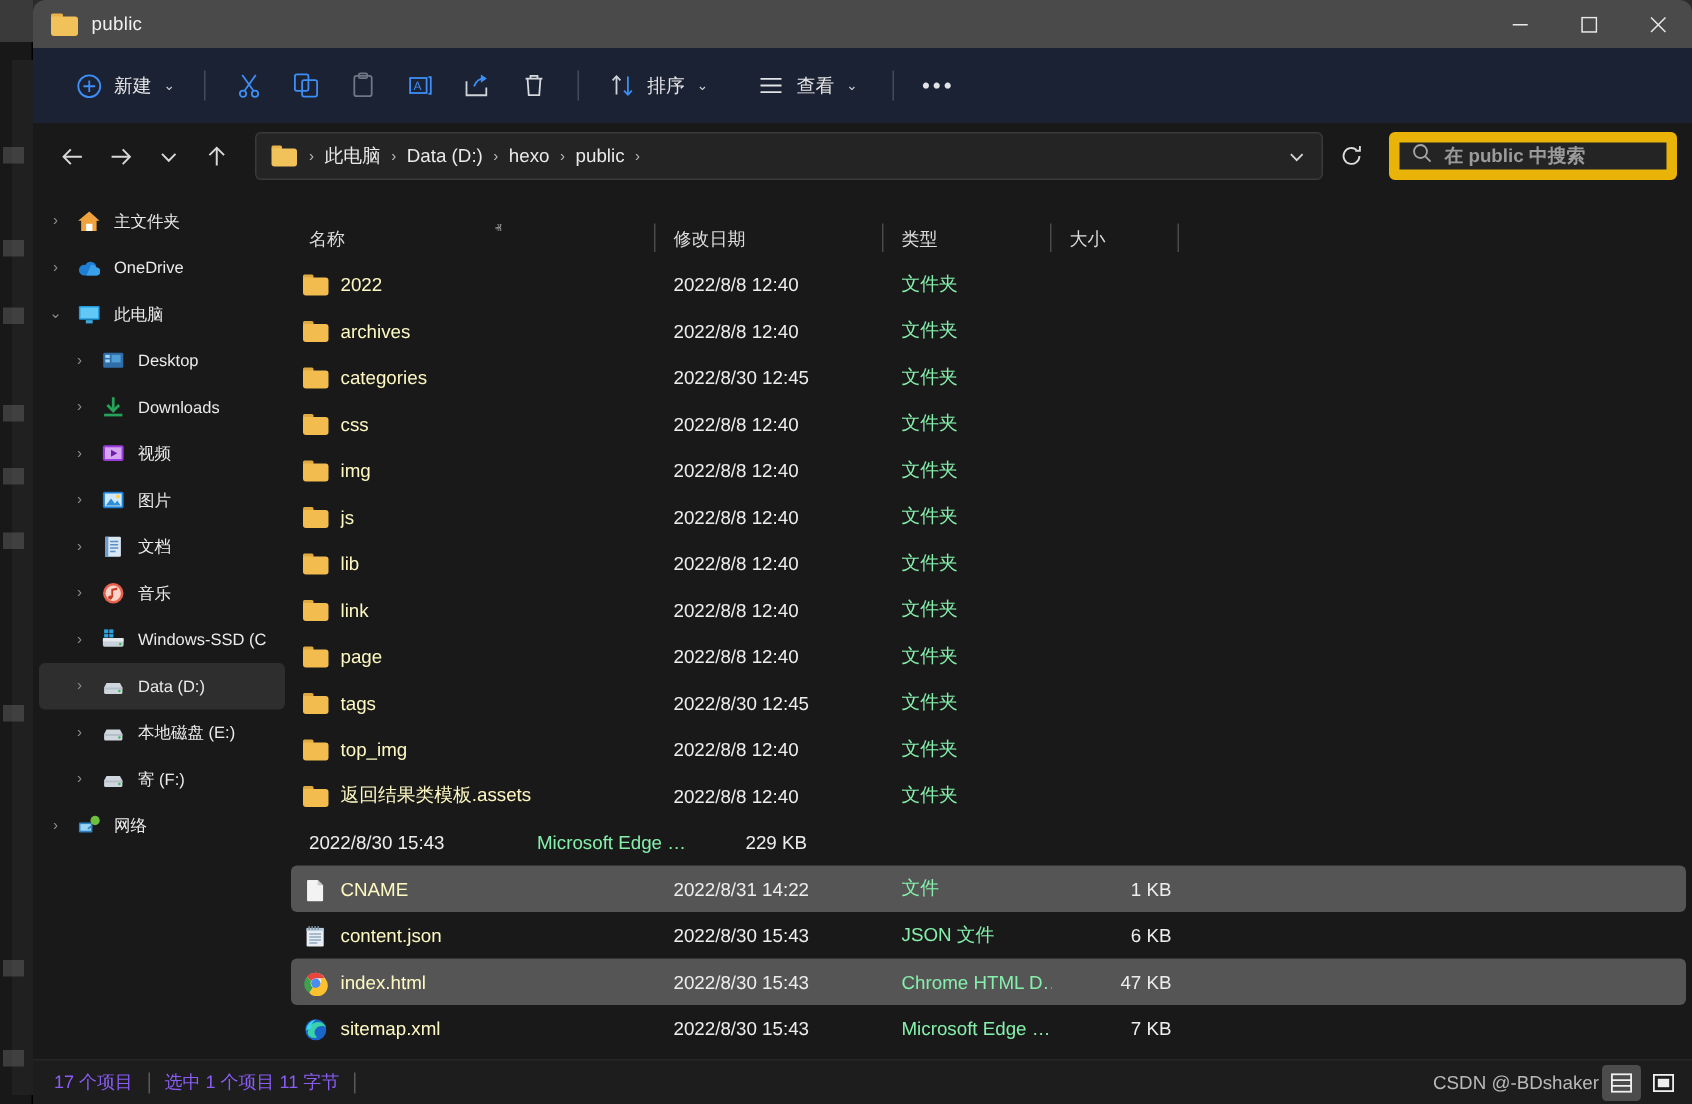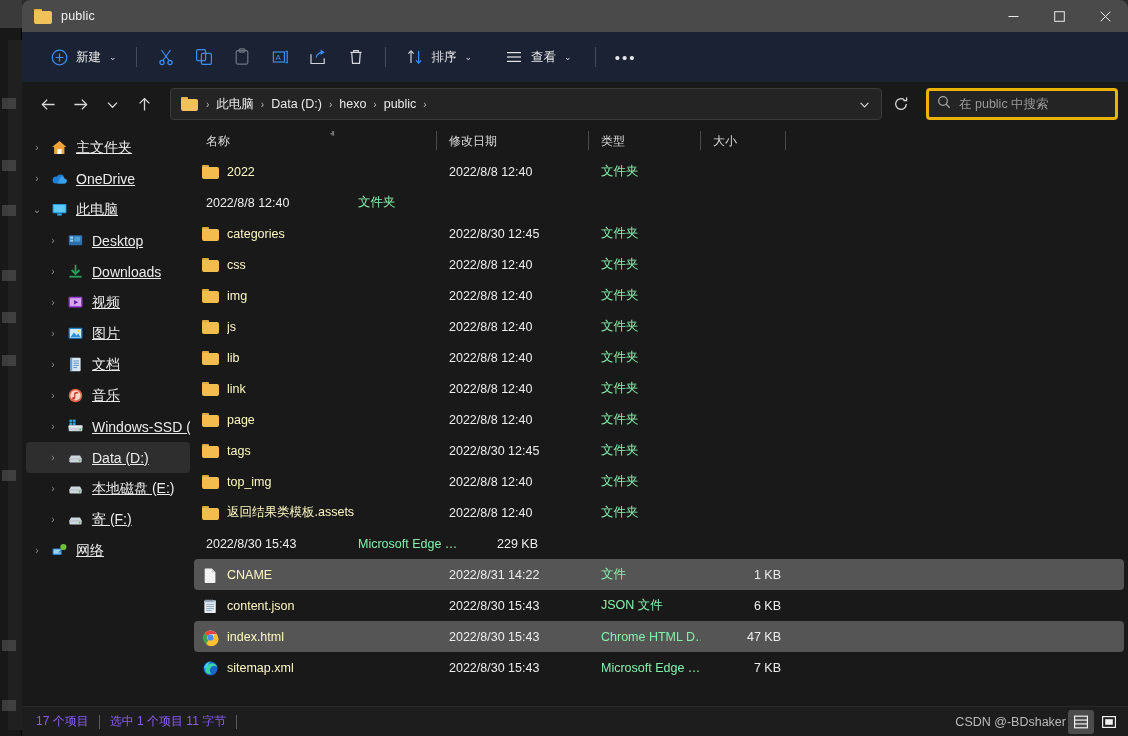--- a/index.html
+++ b/index.html
@@ -76,50 +76,50 @@
   #crumb-folder .body { position:absolute; left:0; top:2px; width:17px; height:12px;
      background:#f2c25a; border-radius:1px 2px 2px 2px; }
   .crumb { font-size:12.5px; color:#eaeaea; padding:3px 5px; border-radius:3px; white-space:nowrap; }
   .crumb-sep { color:#b9b9b9; font-size:10px; padding:0 2px; }
   #crumb-drop { margin-left:auto; width:26px; height:26px; display:flex;
     align-items:center; justify-content:center; color:#d5d5d5; }
   #refresh-btn { width:30px; height:30px; display:flex; align-items:center; justify-content:center;
      color:#dcdcdc; margin-left:4px; border-radius:4px; }
   #searchbox {
     flex: 0 0 192px; height: 32px; margin-left: 10px; background:#242424;
-    border:3px solid #eab308; border-radius:4px; display:flex; align-items:center;
-    padding: 0 8px; gap: 8px;
+    border:7px solid #eab308; border-radius:4px; display:flex; align-items:center;
+    padding: 0 8px; gap: 8px; font-weight: bold;
   }
   #search-ph { font-size:12.5px; color:#9b9b9b; }
 
   
   #body { flex: 1 1 auto; display: flex; min-height: 0; }
 
   #sidebar {
     flex: 0 0 172px; background:#191919; padding-top: 6px; overflow:hidden;
     position: relative;
   }
   .nav-item {
     height: 31px; display:flex; align-items:center; margin: 0 4px; border-radius:4px;
     cursor: default;
   }
   .nav-item.sel { background:#2e2e2e; }
   .nav-exp { width:22px; height:31px; display:flex; align-items:center; justify-content:center;
      color:#8d8d8d; font-size:10px; flex:0 0 22px; }
   .nav-ico { width:22px; height:20px; display:flex; align-items:center; justify-content:center;
      flex:0 0 22px; margin-right:6px; }
-  .nav-label { font-size:14px; color:#ebebeb; white-space:nowrap; overflow:hidden;text-decoration:underline; }
+  .nav-label { font-size:11px; color:#ebebeb; white-space:nowrap; overflow:hidden; }
   .lvl1 { padding-left: 0px; }
   .lvl2 { padding-left: 16px; }
 
   
   #listpane { flex:1 1 auto; display:flex; flex-direction:column; min-width:0;
      background:#191919; position:relative; }
   #colheader { flex:0 0 30px; display:flex; align-items:center; position:relative;
-     border-bottom: none; }
+     border-bottom: none; margin-top: 18px; }
   .col { font-size:12px; color:#dcdcdc; position:relative; height:30px;
      display:flex; align-items:center; padding-left:12px; }
   .col .divider { position:absolute; right:0; top:5px; width:1px; height:19px; background:#4a4a4a; }
   #col-name  { width:243px; }
   #col-date  { width:152px; }
   #col-type  { width:112px; }
   #col-size  { width:85px; }
   #sort-caret { position:absolute; left:136px; top:3px; color:#a9a9a9; font-size:9px; }
 
   #rows { flex:1 1 auto; overflow:hidden; }
@@ -562,20 +562,27 @@
                 <span class="tab"></span>
                 <span class="body"></span>
               </span>
               <span class="nm">2022</span>
             </span>
             <span class="cell-date">2022/8/8 12:40</span>
             <span class="cell-type">文件夹</span>
             <span class="cell-size"></span>
           </div>
           <div class="row">
+            <span class="cell-name">
+              <span class="ficon folder">
+                <span class="tab"></span>
+                <span class="body"></span>
+              </span>
+              <span class="nm">archives</span>
+            </span>
             <span class="cell-date">2022/8/8 12:40</span>
             <span class="cell-type">文件夹</span>
             <span class="cell-size"></span>
           </div>
           <div class="row">
             <span class="cell-name">
               <span class="ficon folder">
                 <span class="tab"></span>
                 <span class="body"></span>
               </span>

